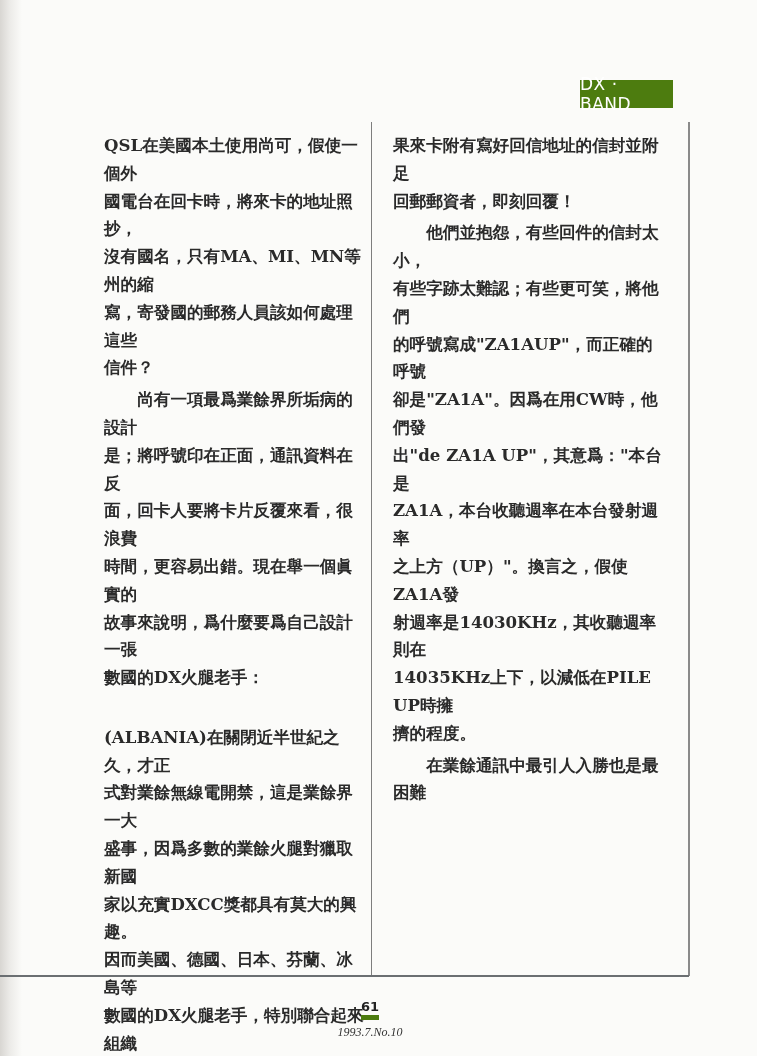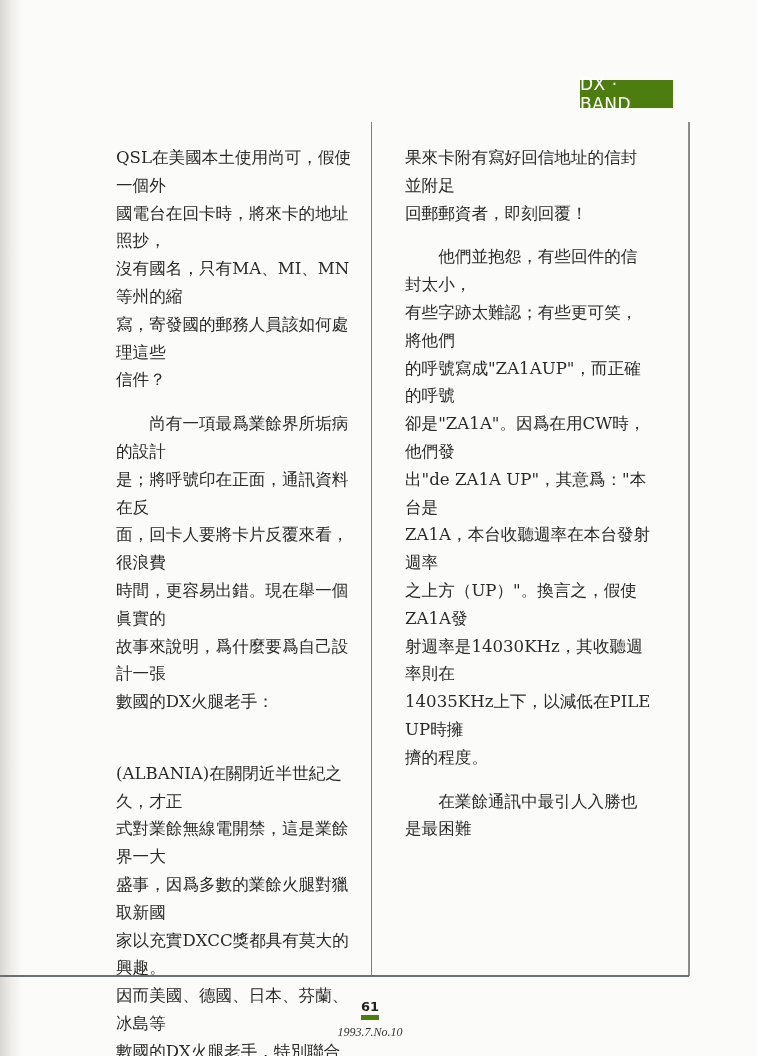--- a/index.html
+++ b/index.html
@@ -17,21 +17,21 @@
     position:absolute; left:580px; top:80px; width:93px; height:28px;
     background:#4d7c0f; color:#fff;
     font-family:"DejaVu Sans", "Liberation Sans", sans-serif;
     font-size:17px; letter-spacing:0.5px;
     display:flex; align-items:center; justify-content:center;
   }
   .col {
     position:absolute; top:128px;
     font-size:16.6px; line-height:27.8px;
   }
-  .col p { margin:16px; }
+  .col p { margin:4px;font-weight:bold; }
   .col-left { left:100px; width:268px; }
   .col-right { left:389px; width:278px; }
   .indent { text-indent:2em; }
   .divider {
     position:absolute; left:371px; top:122px; width:1px; height:853px;
     background:#7e7e7e;
   }
   .frame-right {
     position:absolute; left:688px; top:122px; width:1.5px; height:854px;
     background:#8a8a8a;

